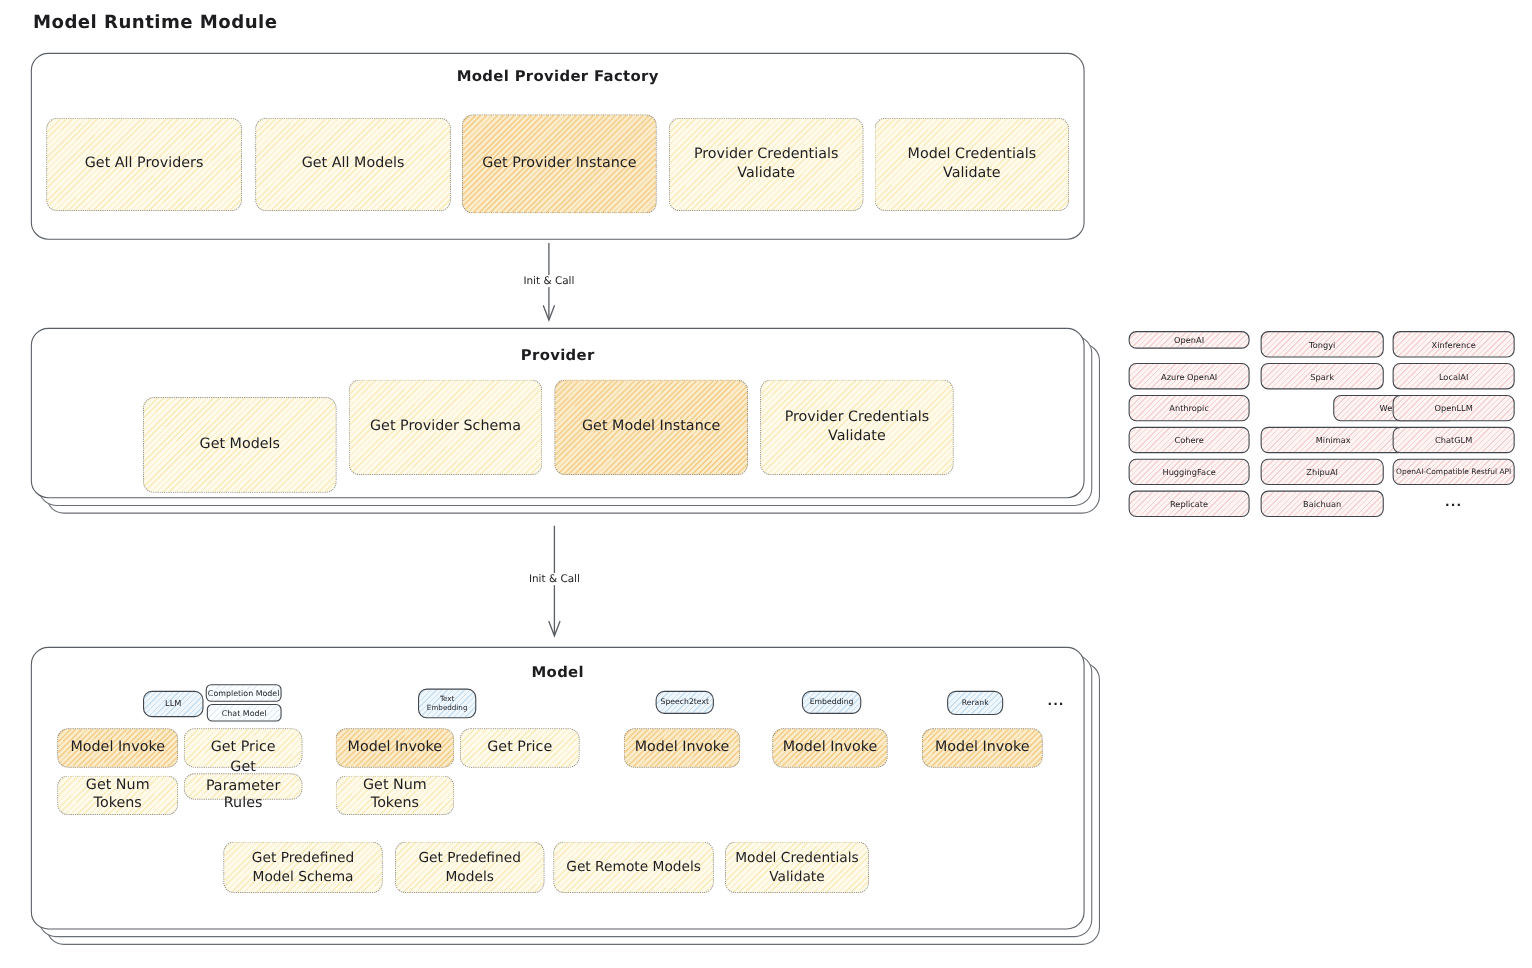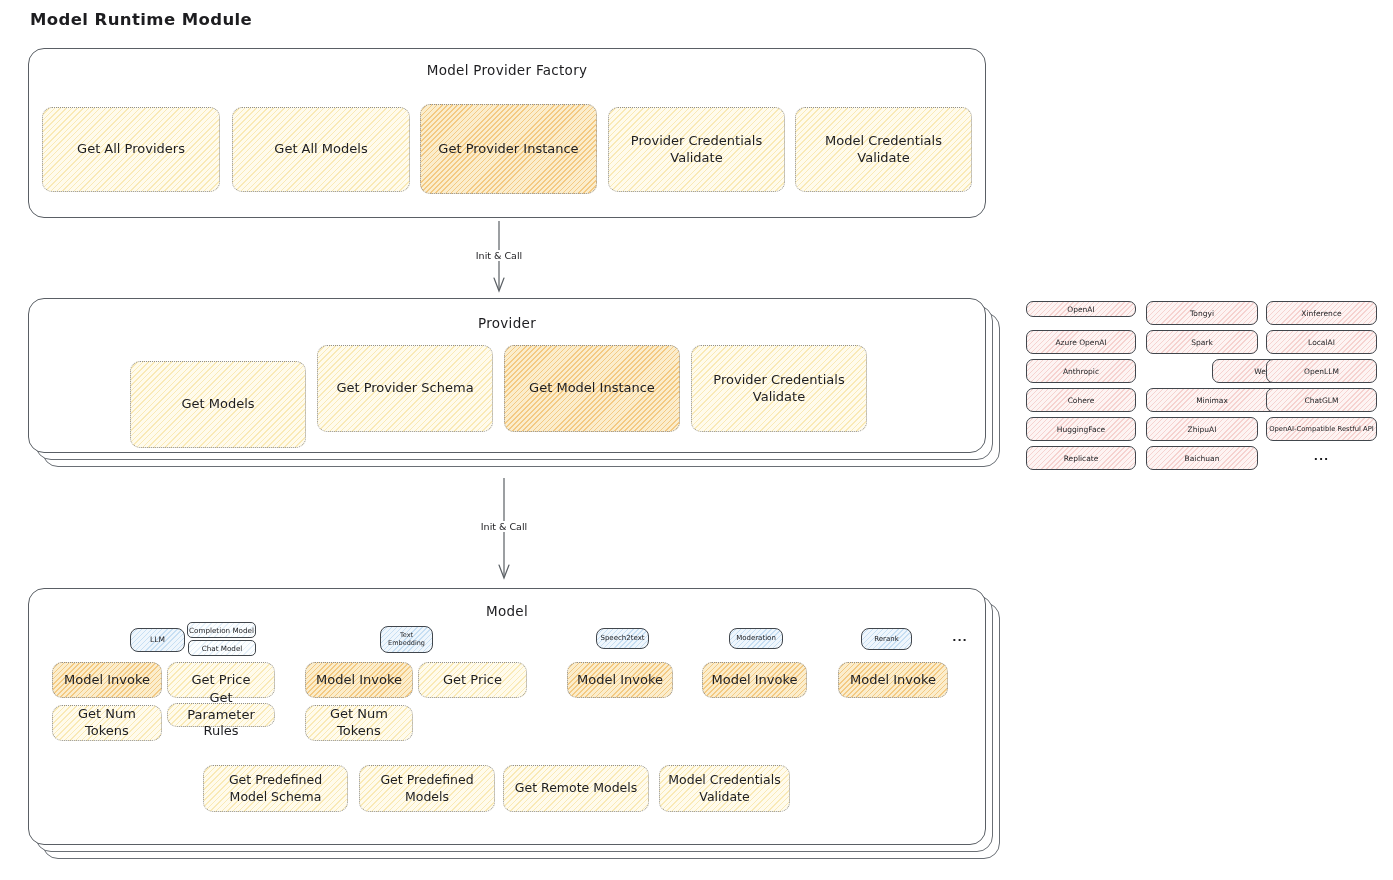--- a/index.html
+++ b/index.html
@@ -4,21 +4,21 @@
 <style>
   * { margin:0; padding:0; box-sizing:border-box; }
   html,body { background:#ffffff; }
   body { font-family:"DejaVu Sans", sans-serif; color:#1d1d20; }
   .canvas { position:relative; width:1393px; height:880px; background:#ffffff; overflow:hidden; }
 
   .big-title { position:absolute; left:30px; top:10px; font-size:16.5px; font-weight:600; letter-spacing:.4px; }
 
   .frame { position:absolute; background:#ffffff; border:1.4px solid #5a5f65; border-radius:16px; }
   .stack { position:absolute; background:#ffffff; border:1.3px solid #6a6f75; border-radius:16px; }
-  .frame-title { position:absolute; text-align:center; font-size:13.5px; letter-spacing:.3px; }
+  .frame-title { position:absolute; text-align:center; font-size:13.5px; letter-spacing:.3px;font-weight:bold; }
 
   .op { position:absolute; display:flex; align-items:center; justify-content:center; text-align:center;
         border:1.4px dotted #8f8f8f; border-radius:10px; font-size:13px; line-height:1.3; padding:2px 6px; }
   .ylw { background-color:#FFFBEC;
          background-image:repeating-linear-gradient(135deg, rgba(243,212,115,.45) 0px, rgba(243,212,115,.45) 1px, transparent 1px, transparent 4px); }
   .org { background-color:#FBEDCC;
          background-image:repeating-linear-gradient(135deg, rgba(238,172,70,.55) 0px, rgba(238,172,70,.55) 1.2px, transparent 1.2px, transparent 3.6px); }
 
   .chip { position:absolute; display:flex; align-items:center; justify-content:center; text-align:center;
           border:1.2px solid #41464c; border-radius:7px; font-size:7.5px; white-space:nowrap;
@@ -105,21 +105,21 @@
   <div class="stack" style="left:42px; top:602px; width:958px; height:257px;"></div>
   <div class="stack" style="left:35px; top:595px; width:958px; height:257px;"></div>
   <div class="frame" style="left:28px; top:588px; width:958px; height:257px;"></div>
   <div class="frame-title" style="left:28px; top:603px; width:958px;">Model</div>
 
   <div class="tab" style="left:130px; top:628px; width:55px; height:24px;">LLM</div>
   <div class="subtab" style="left:187px; top:622px; width:69px; height:16px;">Completion Model</div>
   <div class="subtab" style="left:188px; top:640px; width:68px; height:16px;">Chat Model</div>
   <div class="tab xsmall" style="left:380px; top:626px; width:53px; height:27px;">Text Embedding</div>
   <div class="tab small" style="left:596px; top:628px; width:53px; height:21px;">Speech2text</div>
-  <div class="tab small" style="left:729px; top:628px; width:54px; height:21px;">Moderation</div>
+  <div class="tab small" style="left:729px; top:628px; width:54px; height:21px;">Embedding</div>
   <div class="tab small" style="left:861px; top:628px; width:51px; height:22px;">Rerank</div>
   <div class="dots" style="left:948px; top:631px; width:24px;">...</div>
 
   <div class="op org" style="left:52px;  top:662px; width:110px; height:36px;">Model Invoke</div>
   <div class="op ylw" style="left:167px; top:662px; width:108px; height:36px;">Get Price</div>
   <div class="op org" style="left:305px; top:662px; width:108px; height:36px;">Model Invoke</div>
   <div class="op ylw" style="left:418px; top:662px; width:109px; height:36px;">Get Price</div>
   <div class="op org" style="left:567px; top:662px; width:106px; height:36px;">Model Invoke</div>
   <div class="op org" style="left:702px; top:662px; width:105px; height:36px;">Model Invoke</div>
   <div class="op org" style="left:838px; top:662px; width:110px; height:36px;">Model Invoke</div>

